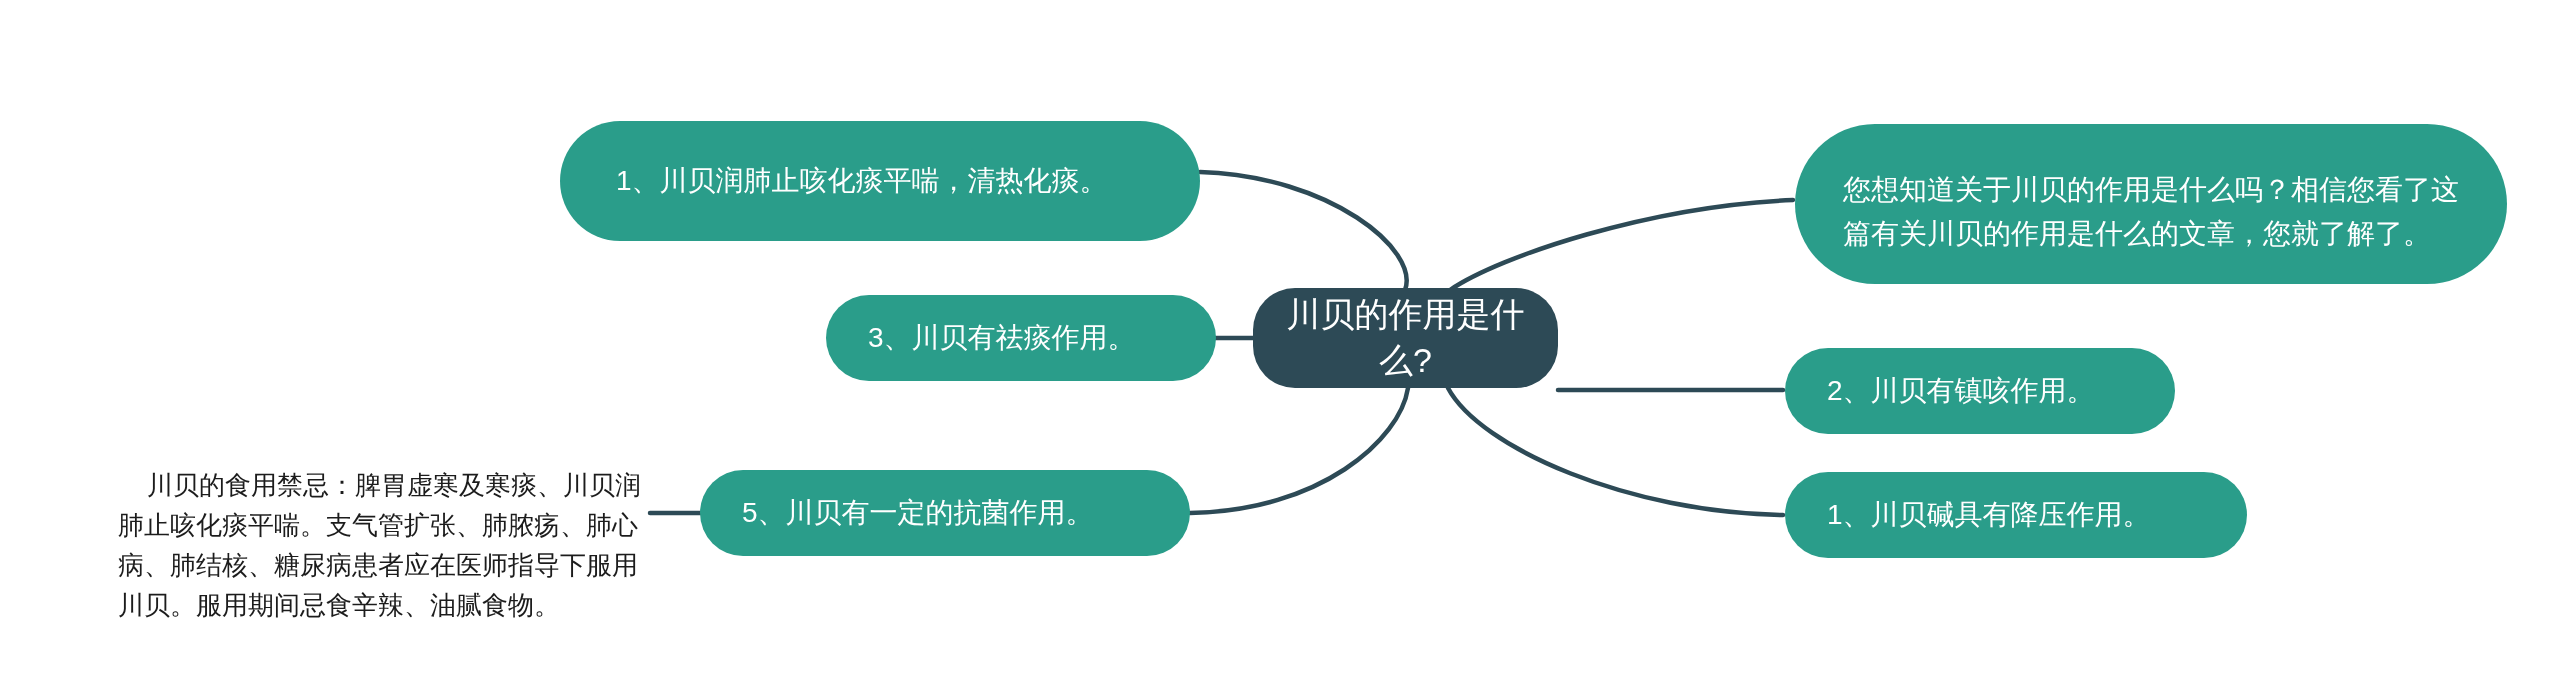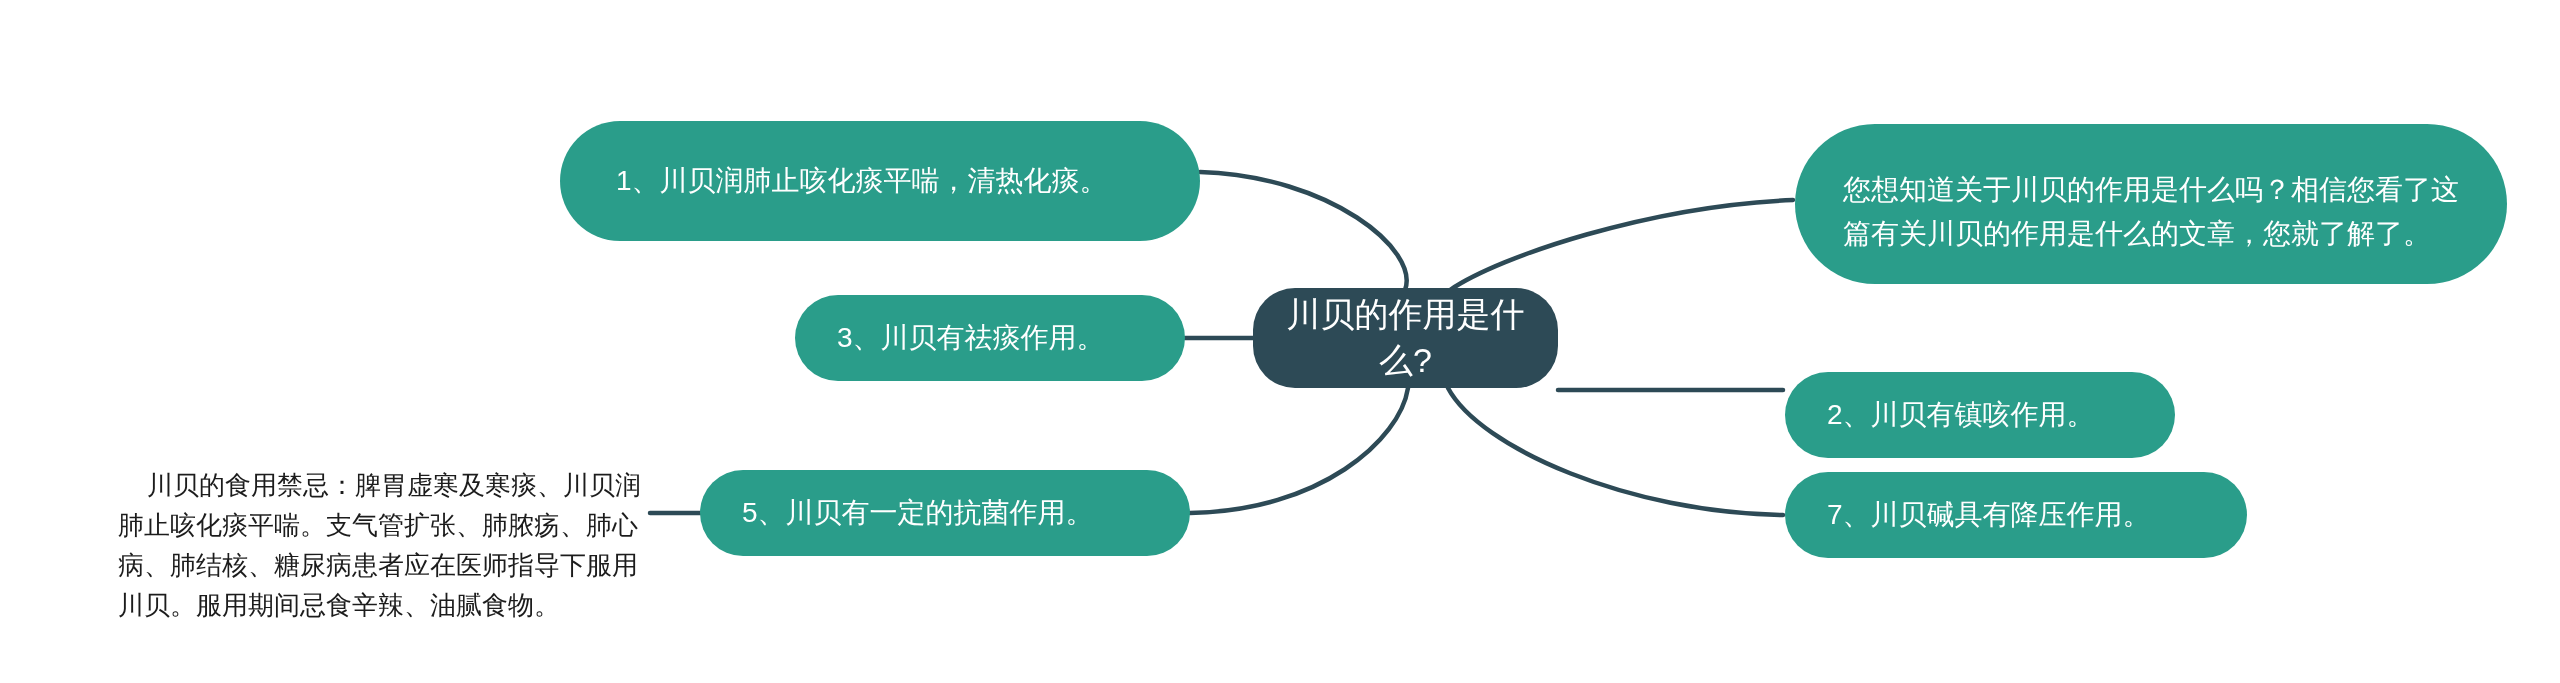--- a/index.html
+++ b/index.html
@@ -76,31 +76,31 @@
     <span class="node-text">川贝的作用是什么?</span>
   </div>
 
   <div id="branch-layer">
       <div class="node node-branch" style="left: 1795px; top: 124px; width: 712px; height: 160px; border-radius: 80px; padding: 16px 40px 0px 48px; background: rgb(42, 157, 138); color: rgb(255, 255, 255);">
         <span class="node-text" style="font-size: 28px; line-height: 44px;">您想知道关于川贝的作用是什么吗？相信您看了这篇有关川贝的作用是什么的文章，您就了解了。</span>
       </div>
       <div class="node node-branch" style="left: 560px; top: 110px; width: 640px; height: 120px; border-radius: 60px; padding: 0px 40px 0px 56px; background: rgb(42, 157, 138); color: rgb(255, 255, 255); margin-top: 11px;">
         <span class="node-text" style="font-size: 28px; line-height: 44px;">1、川贝润肺止咳化痰平喘，清热化痰。</span>
       </div>
-      <div class="node node-branch" style="left: 795px; top: 295px; width: 390px; height: 86px; border-radius: 43px; padding: 0px 30px 0px 42px; background: rgb(42, 157, 138); color: rgb(255, 255, 255);">
+      <div class="node node-branch" style="left: 826px; top: 295px; width: 390px; height: 86px; border-radius: 43px; padding: 0px 30px 0px 42px; background: rgb(42, 157, 138); color: rgb(255, 255, 255);">
         <span class="node-text" style="font-size: 28px; line-height: 40px;">3、川贝有祛痰作用。</span>
       </div>
-      <div class="node node-branch" style="left: 1785px; top: 348px; width: 390px; height: 86px; border-radius: 43px; padding: 0px 30px 0px 42px; background: rgb(42, 157, 138); color: rgb(255, 255, 255); margin-top: 24px;">
+      <div class="node node-branch" style="left: 1785px; top: 348px; width: 390px; height: 86px; border-radius: 43px; padding: 0px 30px 0px 42px; background: rgb(42, 157, 138); color: rgb(255, 255, 255);">
         <span class="node-text" style="font-size: 28px; line-height: 40px;">2、川贝有镇咳作用。</span>
       </div>
       <div class="node node-branch" style="left: 700px; top: 470px; width: 490px; height: 86px; border-radius: 43px; padding: 0px 30px 0px 42px; background: rgb(42, 157, 138); color: rgb(255, 255, 255);">
         <span class="node-text" style="font-size: 28px; line-height: 40px;">5、川贝有一定的抗菌作用。</span>
       </div>
       <div class="node node-branch" style="left: 1785px; top: 472px; width: 462px; height: 86px; border-radius: 43px; padding: 0px 30px 0px 42px; background: rgb(42, 157, 138); color: rgb(255, 255, 255);">
-        <span class="node-text" style="font-size: 28px; line-height: 40px;">7、川贝碱具有降压作用。</span>
+        <span class="node-text" style="font-size: 28px; line-height: 40px;">1、川贝碱具有降压作用。</span>
       </div>
     </div>
 
   <div class="note" style="left: 118px; top: 425px; width: 530px; font-size: 26px; line-height: 40px; color: rgb(28, 28, 28);">
     <span class="note-text">川贝的食用禁忌：脾胃虚寒及寒痰、川贝润肺止咳化痰平喘。支气管扩张、肺脓疡、肺心病、肺结核、糖尿病患者应在医师指导下服用川贝。服用期间忌食辛辣、油腻食物。</span>
   </div>
 
 </div>
 
 </body></html>

